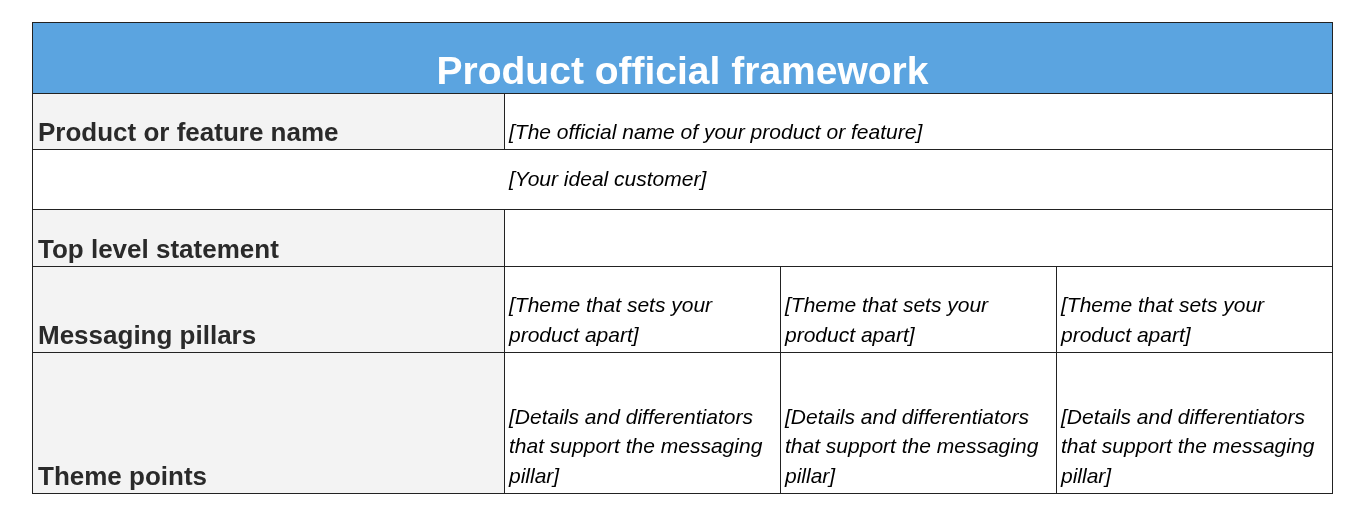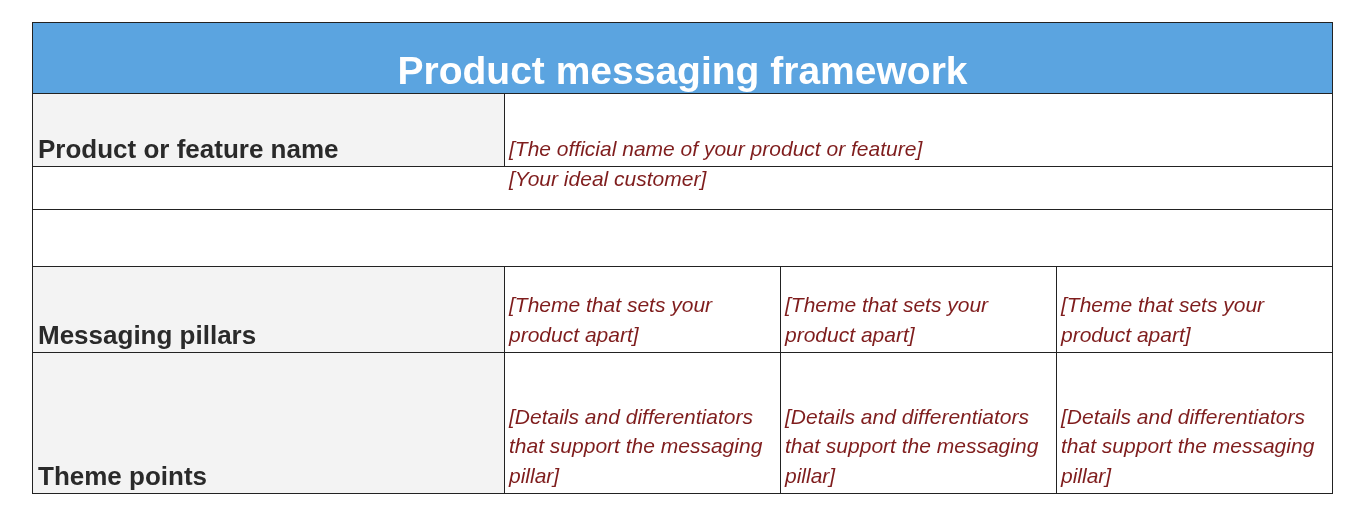--- a/index.html
+++ b/index.html
@@ -4,47 +4,50 @@
 <style>
   html,body{margin:0;padding:0;background:#ffffff;}
   body{width:1365px;height:523px;position:relative;overflow:hidden;font-family:"Liberation Sans",sans-serif;}
   .frame{position:absolute;left:32px;top:22px;width:1301px;height:472px;box-sizing:border-box;border:1px solid #222;}
   .header{position:absolute;left:0;top:0;width:1299px;height:71px;background:#5ba4e0;border-bottom:1px solid #222;box-sizing:border-box;display:flex;align-items:flex-end;justify-content:center;}
   .header span{color:#fff;font-weight:bold;font-size:39px;line-height:39px;padding-bottom:3px;}
   .row{position:absolute;left:0;width:1299px;box-sizing:border-box;border-bottom:1px solid #222;}
   .label{position:absolute;left:0;top:0;bottom:0;width:472px;background:#f3f3f3;border-right:1px solid #222;box-sizing:border-box;display:flex;align-items:flex-end;}
   .label span{font-weight:bold;font-size:26px;color:#2a2a2a;padding-left:5px;padding-bottom:2px;line-height:30px;}
   .val{position:absolute;top:0;bottom:0;box-sizing:border-box;display:flex;align-items:flex-end;}
-  .val span{font-style:italic;font-size:21px;color:#7f1d1d;padding-left:4px;padding-bottom:3px;line-height:29.5px;}
+  .val span{font-style:italic;font-size:21px;color:#000000;padding-left:4px;padding-bottom:3px;line-height:29.5px;}
   .cellsep{border-right:1px solid #222;}
 </style>
 </head>
 <body>
 
 <div class="frame">
   <div class="header">
-    <span>Product messaging framework</span>
+    <span>Product official framework</span>
   </div>
 
-  <div class="row" style="top:71px;height:73px;">
+  <div class="row" style="top:71px;height:56px;">
     <div class="label">
         <span>Product or feature name</span>
       </div>
     <div class="val" style="left:472px;width:827px;">
         <span>[The official name of your product or feature]</span>
       </div>
   </div>
 
   <div class="row" style="top:129px;height:58px;">
     <div class="val" style="left:472px;width:827px;align-items:center;">
         <span>[Your ideal customer]</span>
       </div>
   </div>
 
   <div class="row" style="top:187px;height:57px;">
+    <div class="label">
+        <span>Top level statement</span>
+      </div>
   </div>
 
   <div class="row" style="top:244px;height:86px;">
     <div class="label">
         <span>Messaging pillars</span>
       </div>
     <div class="val cellsep" style="left:472px;width:276px;">
         <span>[Theme that sets your product apart]</span>
       </div>
     <div class="val cellsep" style="left:748px;width:276px;">

